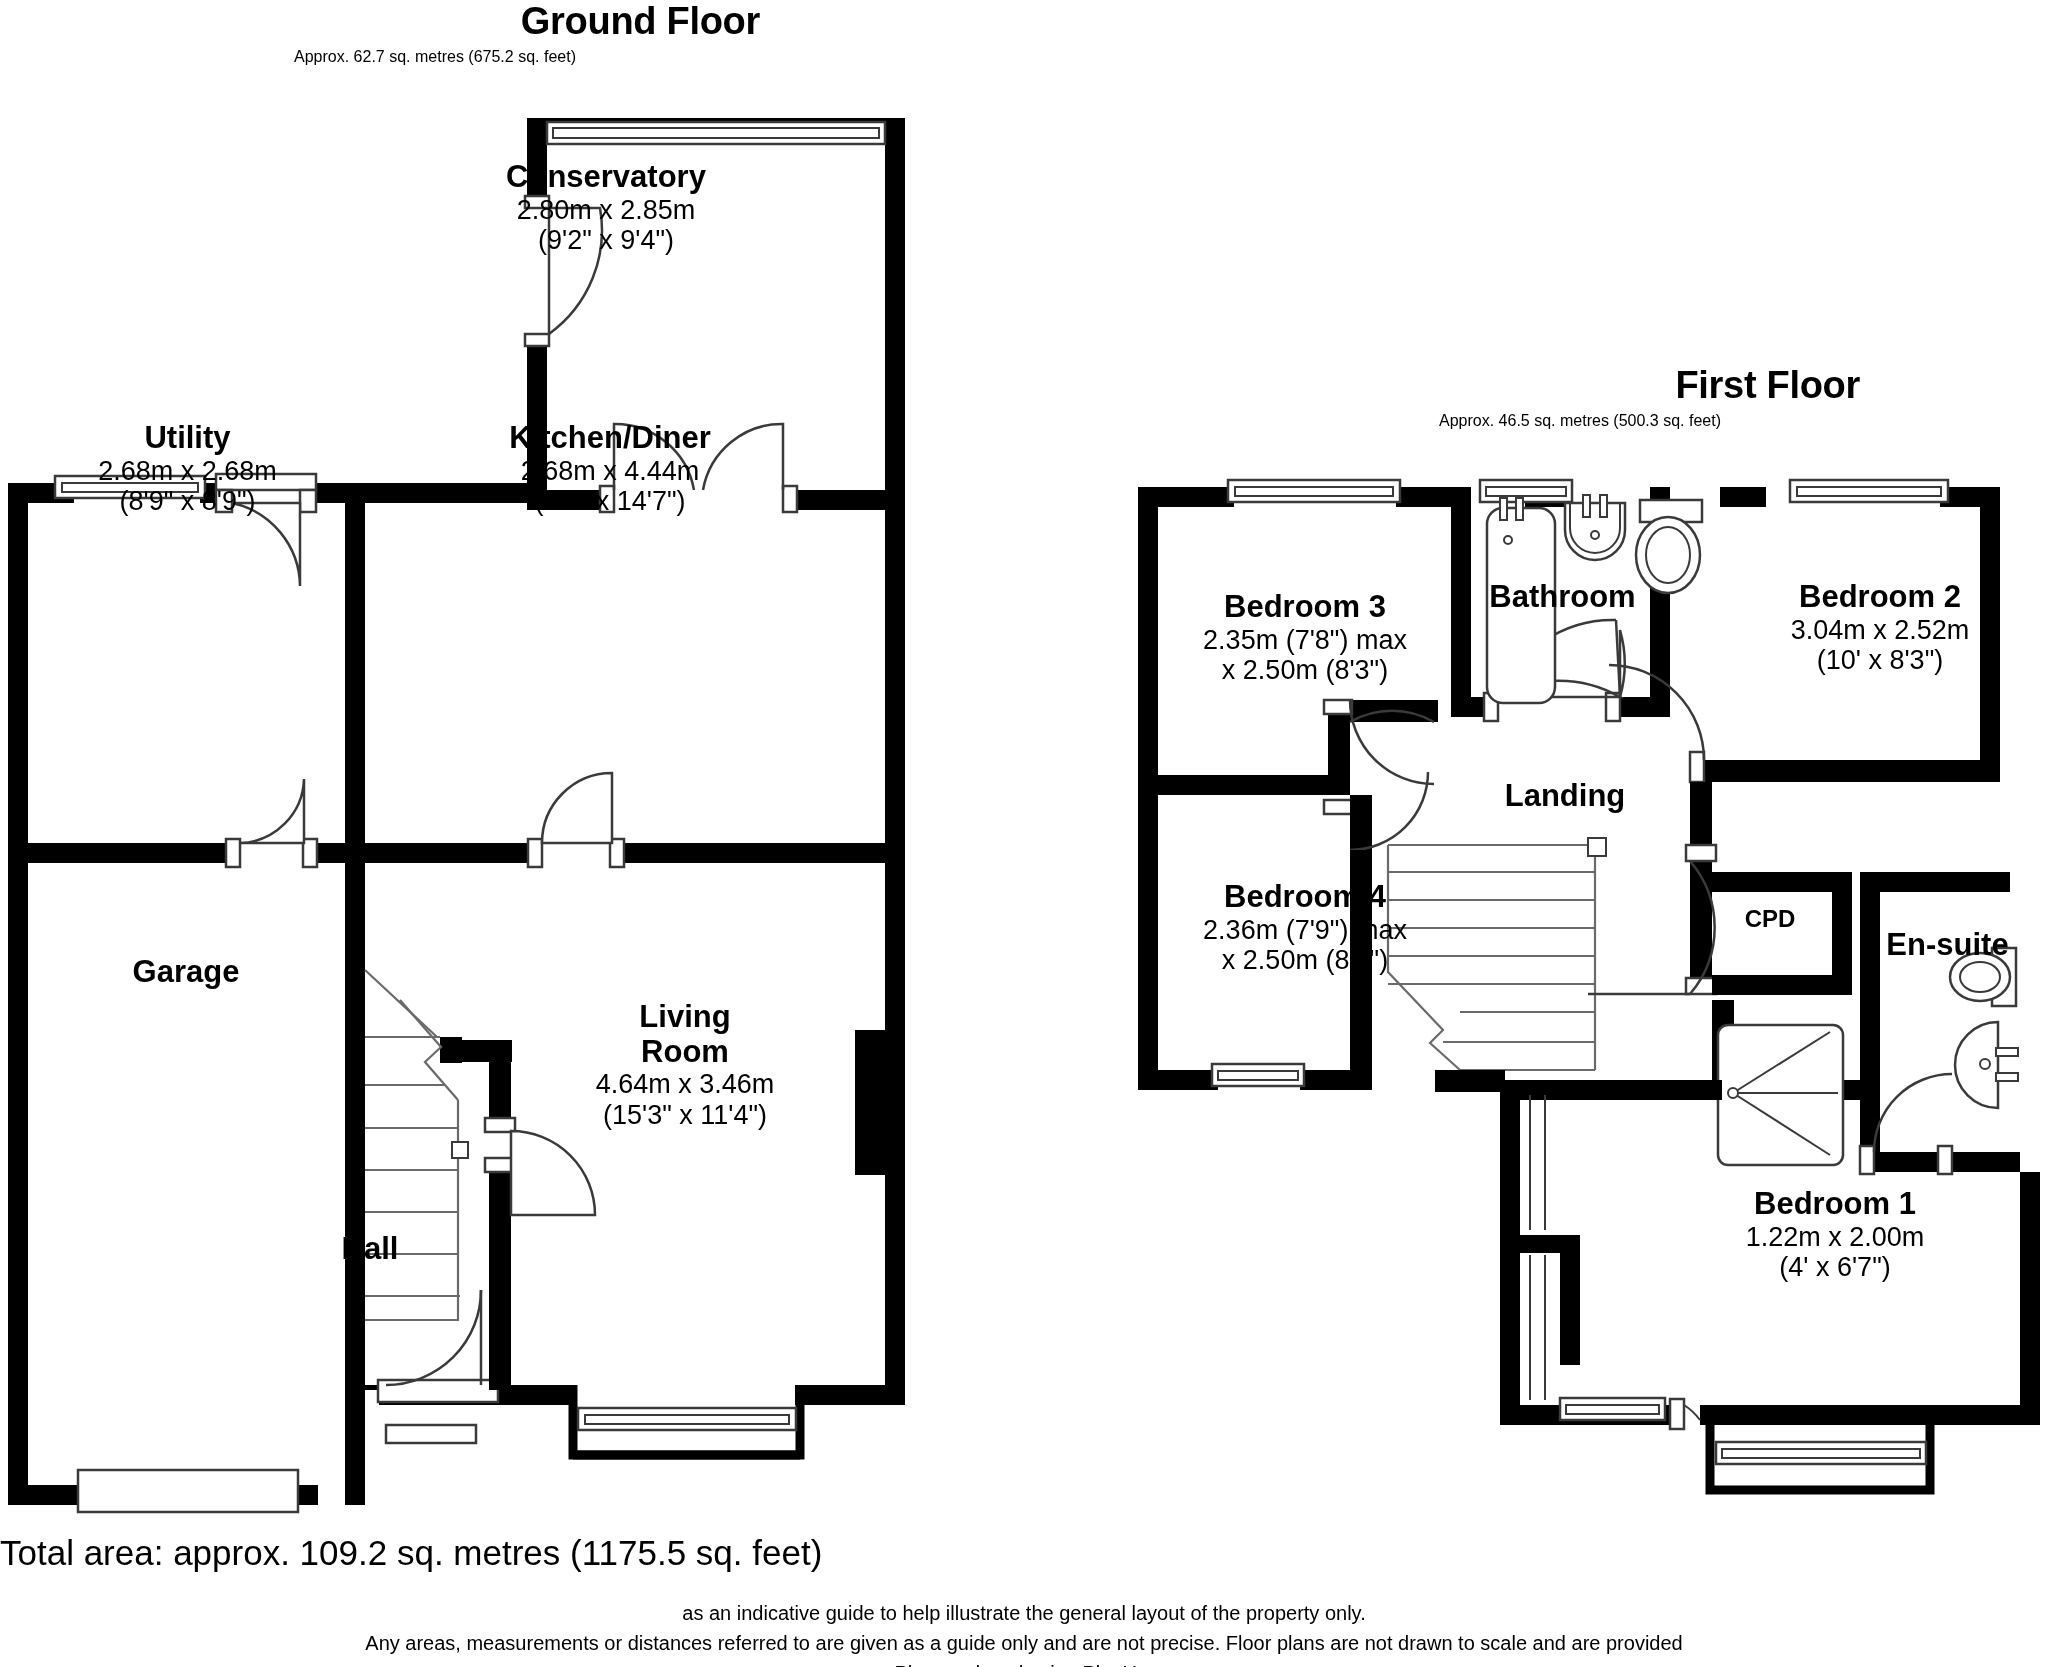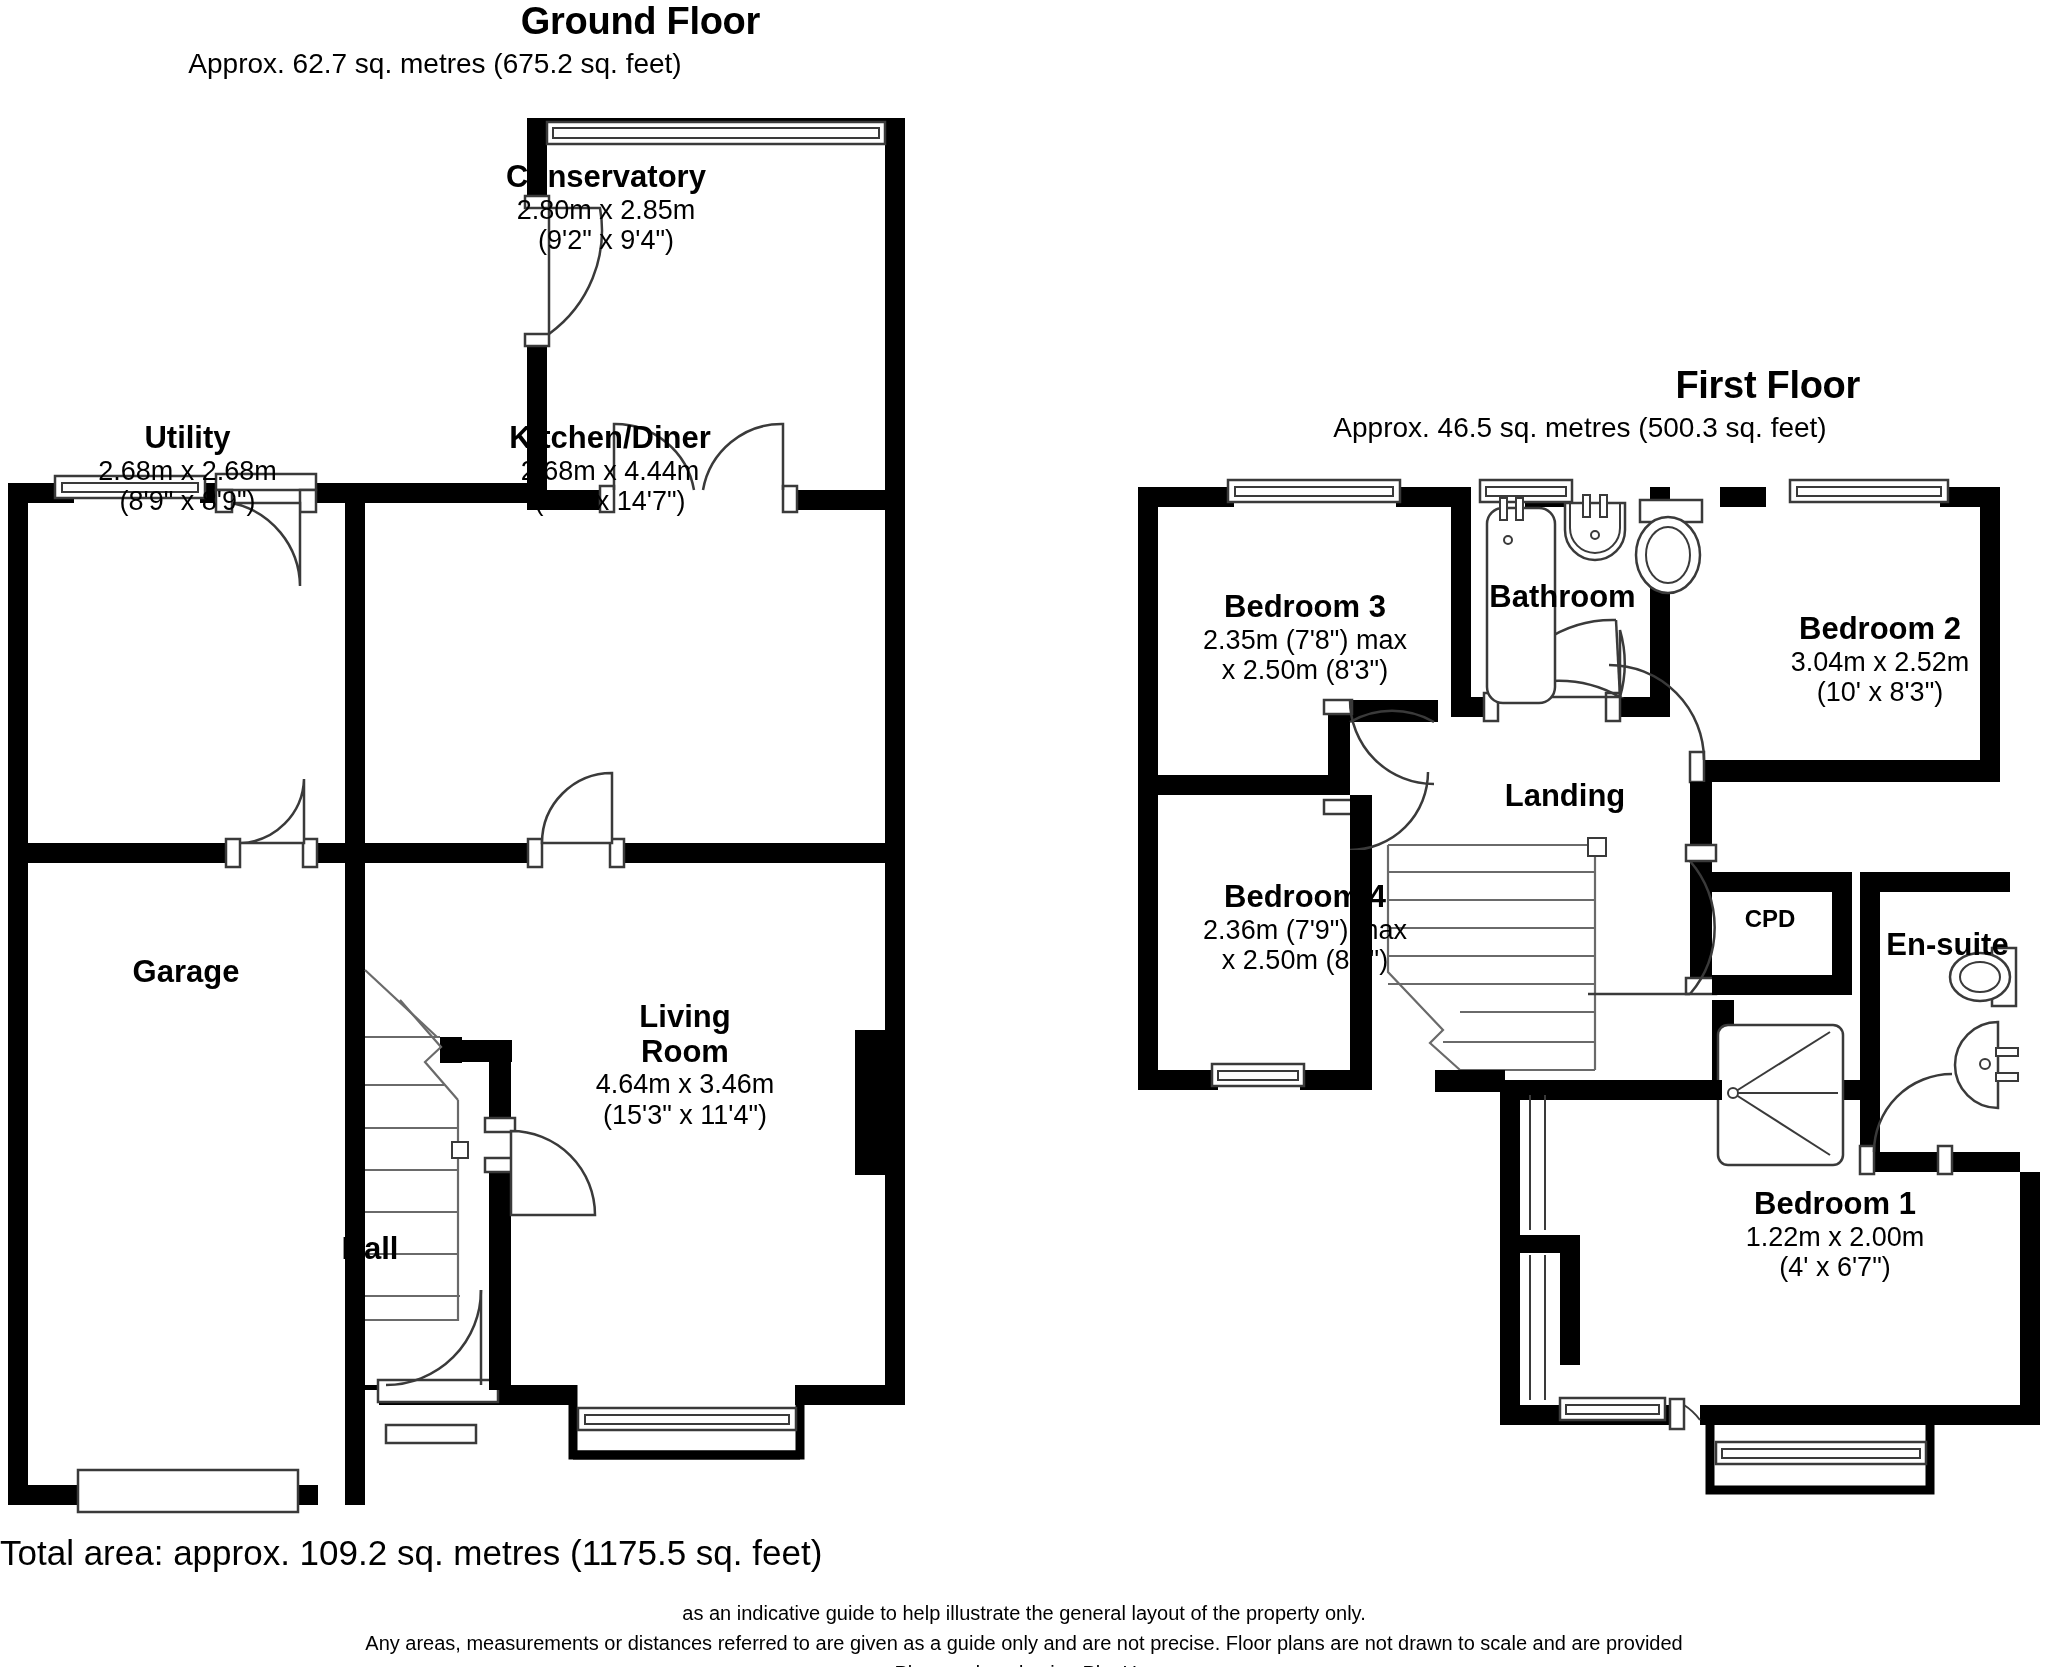--- a/index.html
+++ b/index.html
@@ -31,21 +31,21 @@
     position: absolute;
     text-align: right;
     font-weight: bold;
     font-size: 38px;
     letter-spacing: -0.3px;
     white-space: nowrap;
   }
   .subtitle {
     position: absolute;
     text-align: center;
-    font-size: 28px;
+    font-size: 16px;
     white-space: nowrap;
   }
   .room {
     position: absolute;
     text-align: center;
     white-space: nowrap;
   }
   .room .rname {
     font-weight: bold;
     font-size: 31px;
@@ -391,21 +391,21 @@
   <div class="room" style="left:1160px; top:590px; width:290px;">
     <span class="rname">Bedroom 3</span>
     <span class="rdim">2.35m (7'8") max</span>
     <span class="rdim">x 2.50m (8'3")</span>
   </div>
 
   <div class="room" style="left:1455px; top:580px; width:215px;">
     <span class="rname">Bathroom</span>
   </div>
 
-  <div class="room" style="left:1735px; top:580px; width:290px;margin-top:32px;">
+  <div class="room" style="left:1735px; top:580px; width:290px;">
     <span class="rname">Bedroom 2</span>
     <span class="rdim">3.04m x 2.52m</span>
     <span class="rdim">(10' x 8'3")</span>
   </div>
 
   <div class="room" style="left:1440px; top:779px; width:250px;">
     <span class="rname">Landing</span>
   </div>
 
   <div class="room" style="left:1160px; top:880px; width:290px;">

